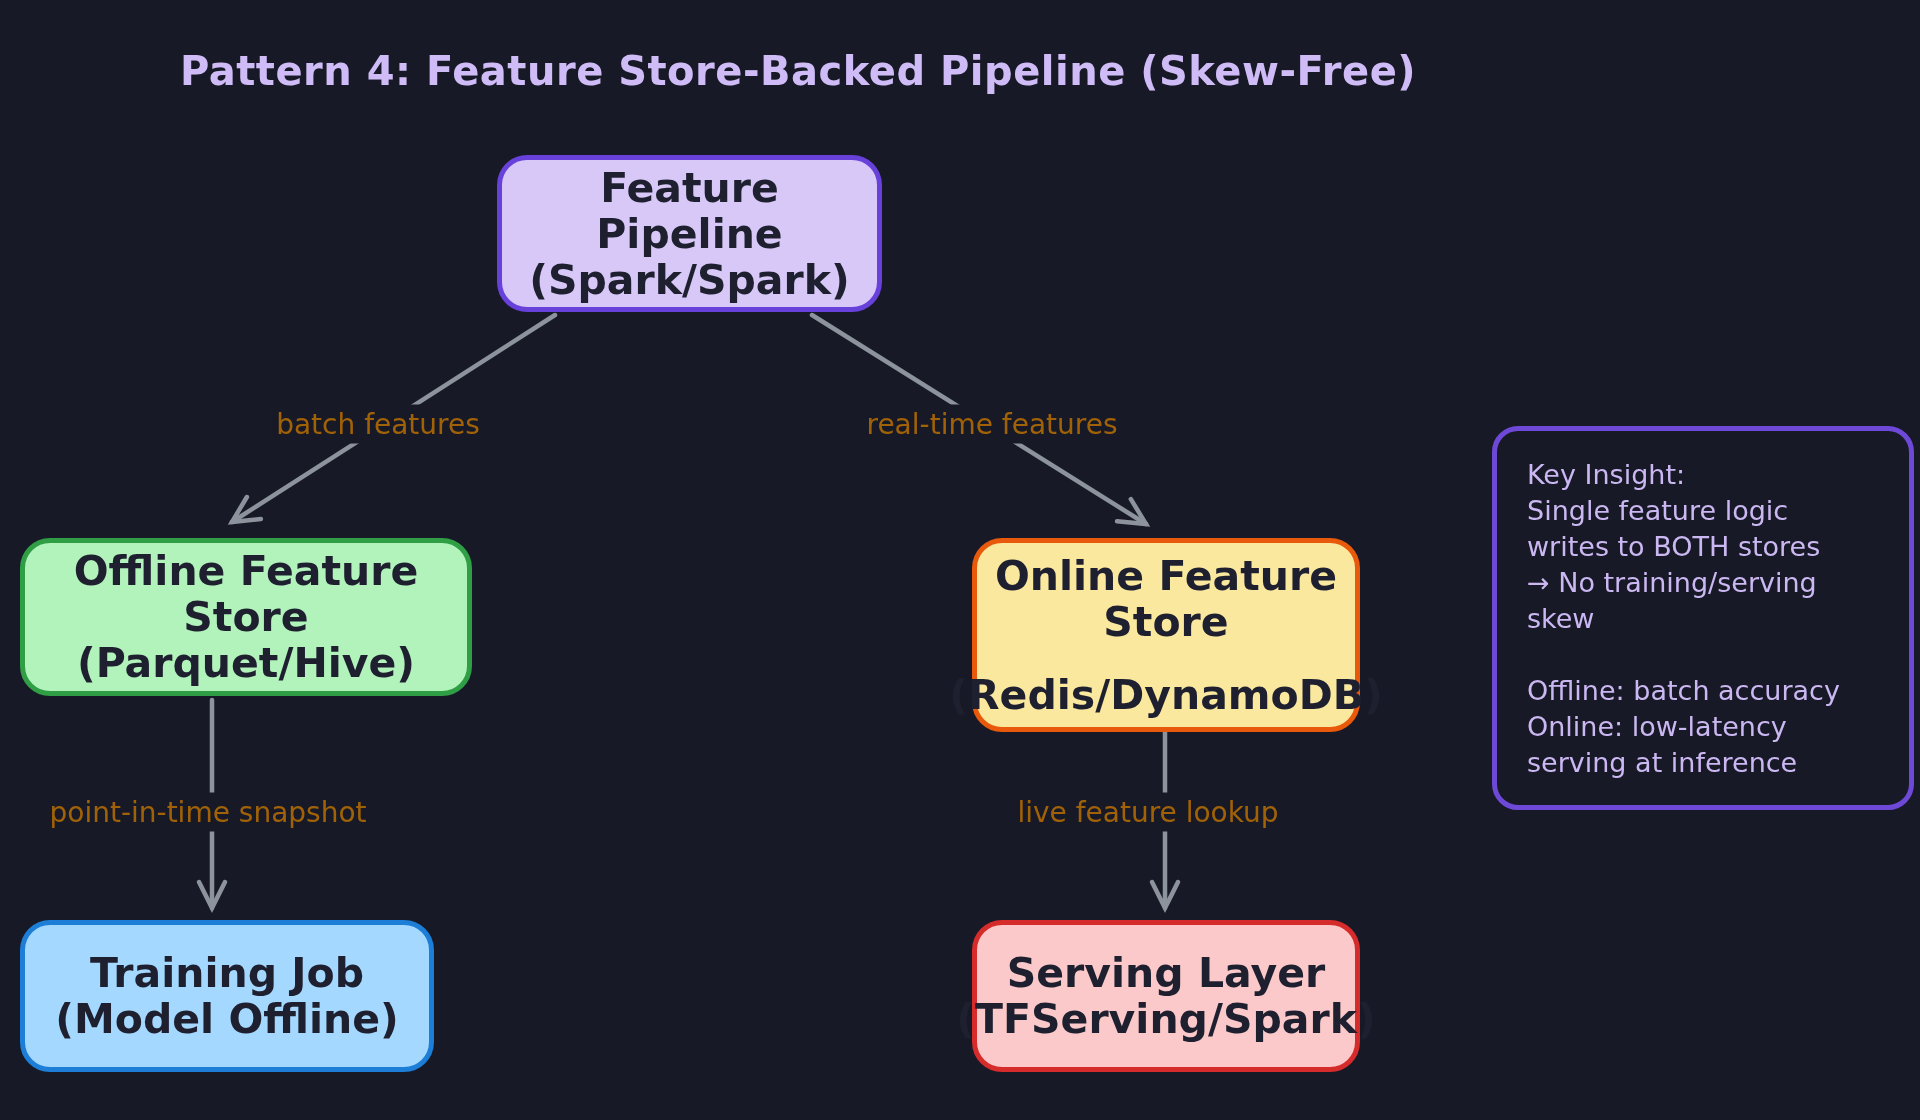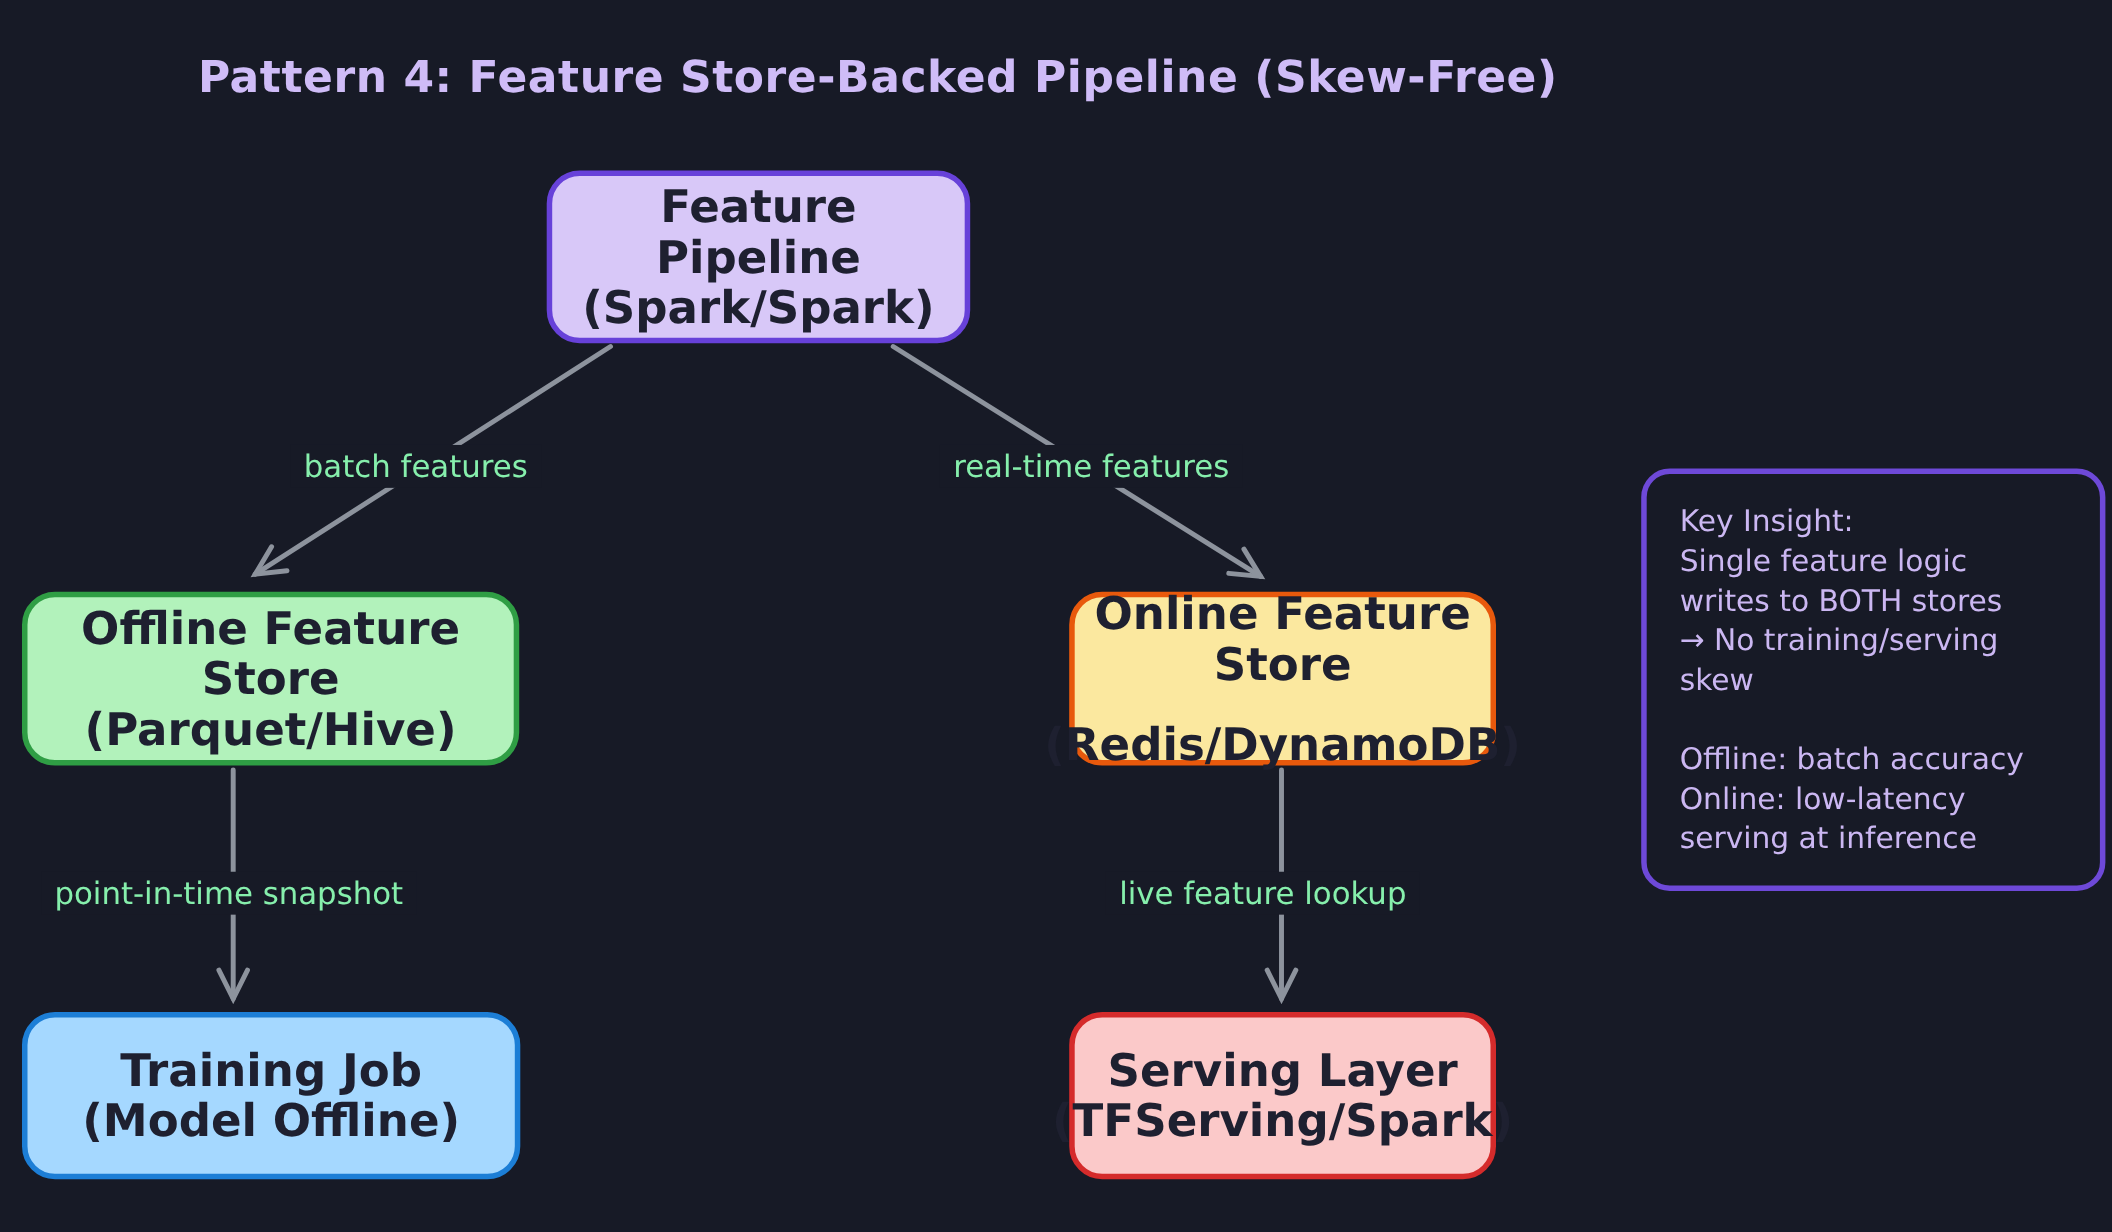--- a/index.html
+++ b/index.html
@@ -52,29 +52,29 @@
     line-height: 46px;
   }
   .n-purple { background: #d8c8f8; border-color: #6741d9; }
   .n-green  { background: #b2f2bb; border-color: #2f9e44; }
   .n-yellow { background: #fbe89f; border-color: #e8590c; }
   .n-blue   { background: #a5d8ff; border-color: #1c7ed6; }
   .n-red    { background: #fbc9c9; border-color: #d52b2b; justify-content: center; }
 
   #node-feature-pipeline { left: 497px; top: 155px; width: 385px; height: 157px; }
   #node-offline-store    { left: 20px;  top: 538px; width: 452px; height: 158px; }
-  #node-online-store     { left: 972px; top: 538px; width: 388px; height: 158px; gap: 27px; }
-  #node-training-job     { left: 20px;  top: 920px; width: 453px; height: 152px; }
+  #node-online-store     { left: 972px; top: 538px; width: 388px; height: 194px; gap: 27px; }
+  #node-training-job     { left: 20px;  top: 920px; width: 414px; height: 152px; }
   #node-serving-layer    { left: 972px; top: 920px; width: 388px; height: 152px; }
 
   .edge-label {
     position: absolute;
     transform: translate(-50%, -50%);
     background: #171a26;
-    color: #86efac;
+    color: #a16207;
     font-size: 28px;
     padding: 3px 12px;
     white-space: nowrap;
   }
   #label-batch     { left: 378px;  top: 424px; }
   #label-realtime  { left: 992px;  top: 424px; }
   #label-snapshot  { left: 208px;  top: 812px; }
   #label-lookup    { left: 1148px; top: 812px; }
 
   .note {

